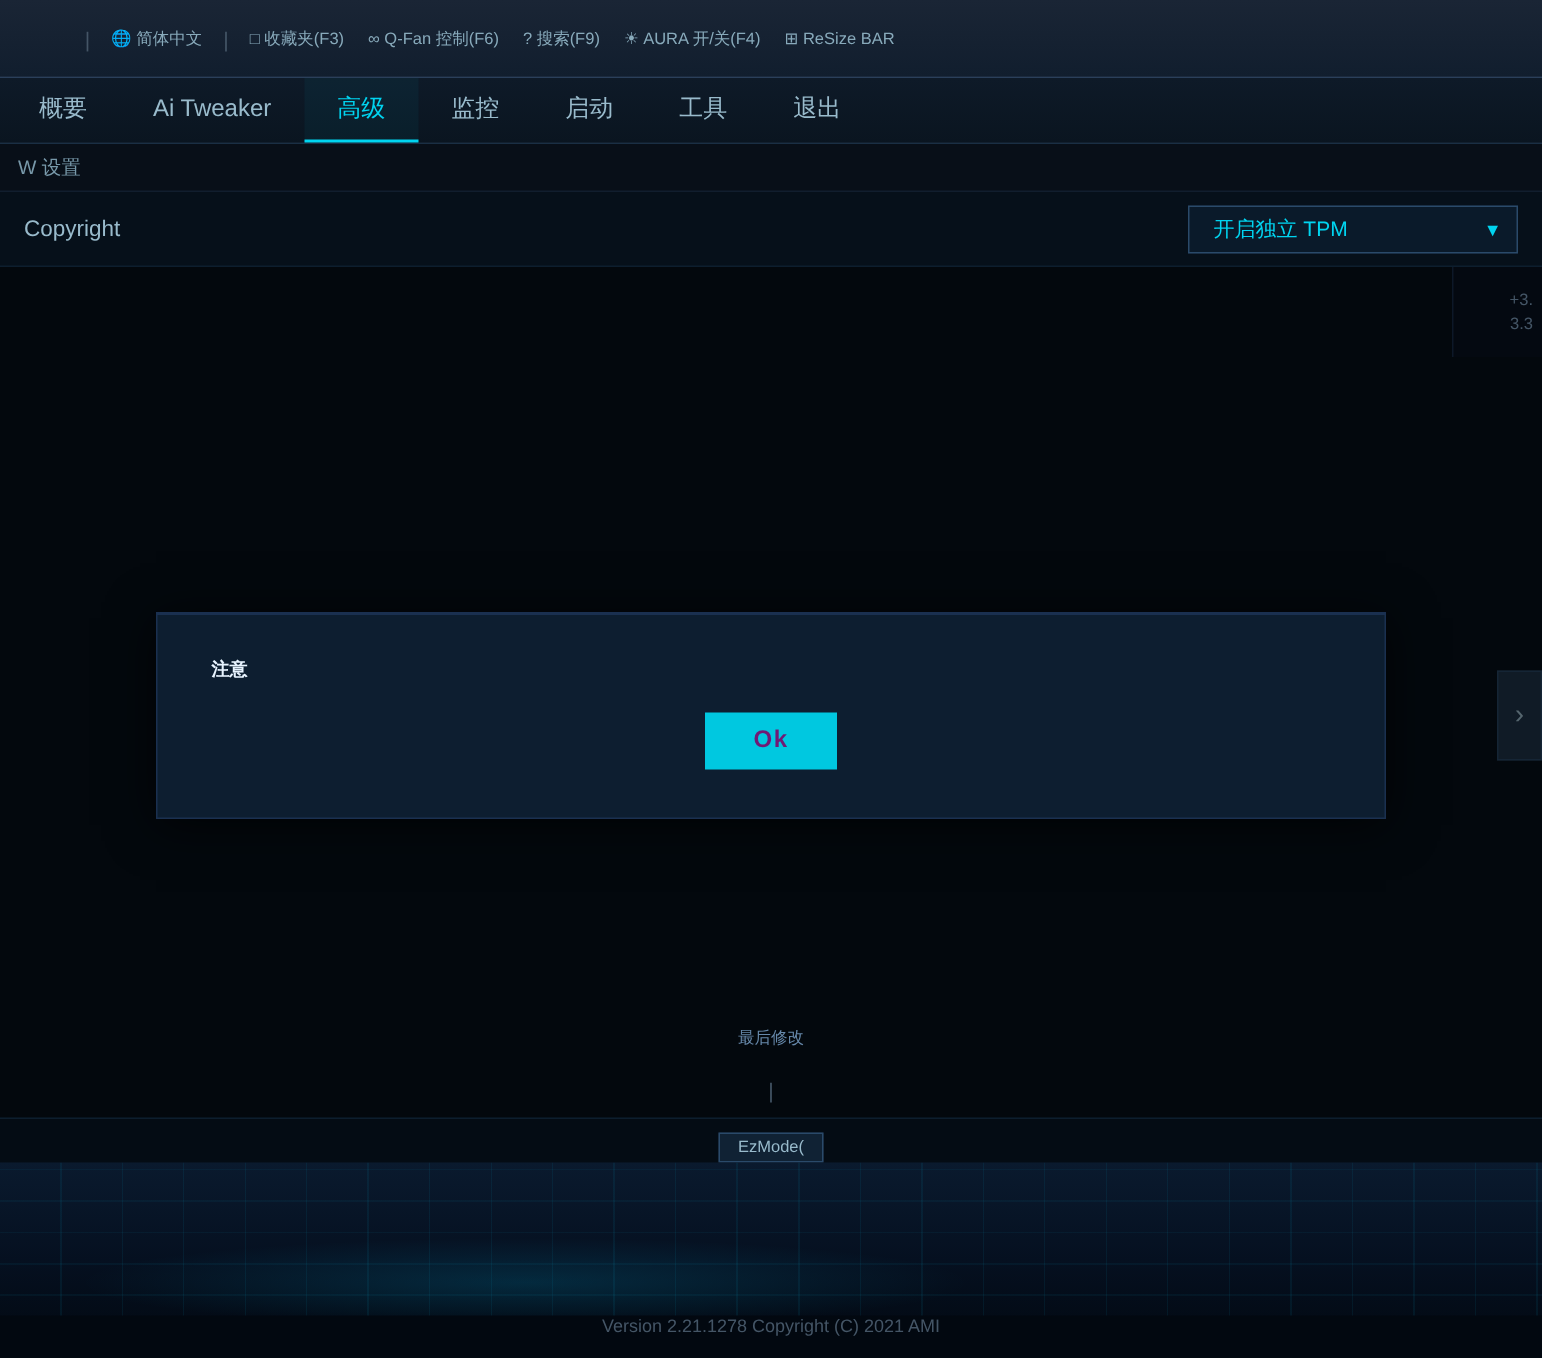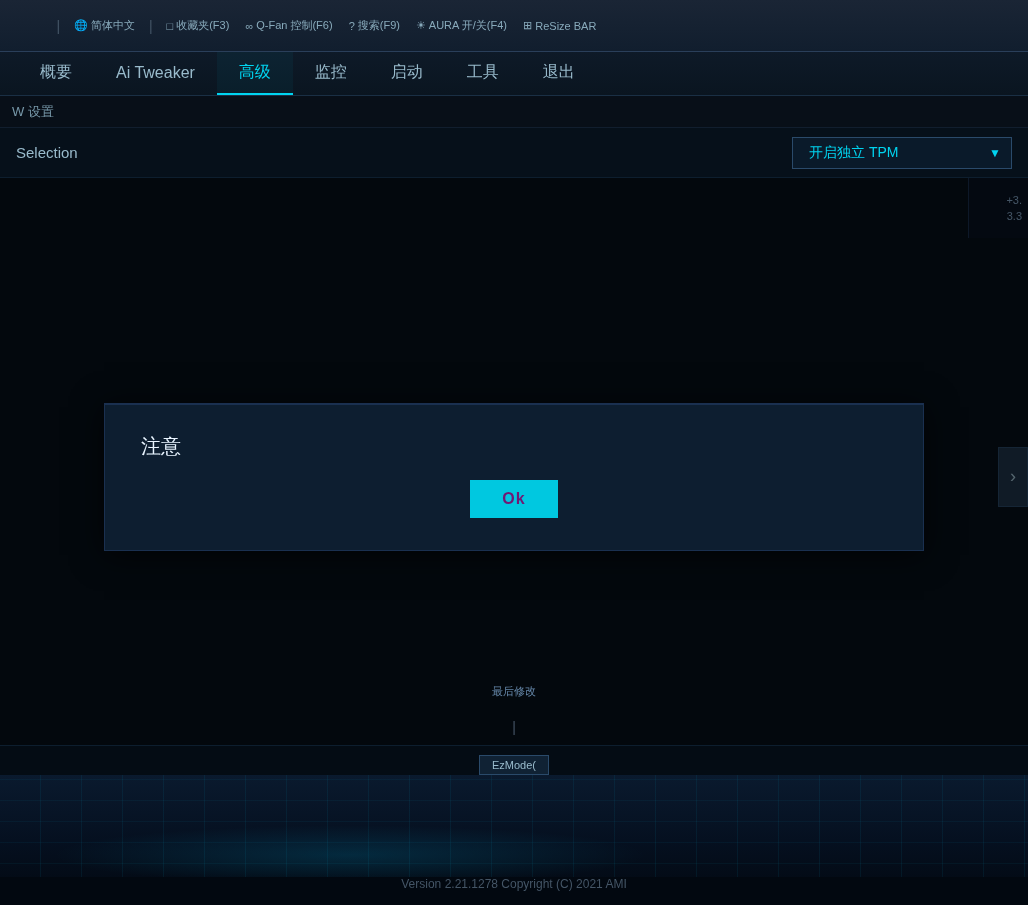--- a/index.html
+++ b/index.html
@@ -96,21 +96,21 @@
     
     .navbar {
       position: absolute;
       top: 52px; left: 0;
       width: 100%;
       height: 44px;
       background: linear-gradient(180deg, #0e1a28 0%, #0a1520 100%);
       border-bottom: 1px solid #1a2f44;
       display: flex;
       align-items: flex-end;
-      padding: 0 18px;
+      padding: 0 4px;
       gap: 0;
     }
 
     .nav-item {
       color: #99bbcc;
       font-size: 16px;
       padding: 0 22px;
       height: 100%;
       display: flex;
       align-items: center;
@@ -222,22 +222,22 @@
       border: 1px solid #1a3050;
       border-top: 2px solid #1a3050;
       width: 820px;
       padding: 28px 36px 32px 36px;
       position: relative;
       box-shadow: 0 4px 30px rgba(0,0,0,0.7);
     }
 
     .dialog-title {
       color: #e8f4ff;
-      font-size: 20px;
-      font-weight: normal;
+      font-size: 12px;
+      font-weight: bold;
       margin-bottom: 20px;
     }
 
     .dialog-body {
       color: #c8dde8;
       font-size: 14px;
       line-height: 1.7;
       margin-bottom: 30px;
     }
 
@@ -368,21 +368,21 @@
   <div class="nav-item">启动</div>
   <div class="nav-item">工具</div>
   <div class="nav-item">退出</div>
 </div>
 
 <div class="breadcrumb-row">
   <span>W 设置</span>
 </div>
 
 <div class="selection-row">
-  <span class="selection-label">Selection</span>
+  <span class="selection-label">Copyright</span>
   <div class="tpm-dropdown">
     <span>开启独立 TPM</span>
     <span class="tpm-dropdown-arrow">▼</span>
   </div>
 </div>
 
 <div class="main-content">
 
   <div class="side-arrow">
     <span>›</span>

